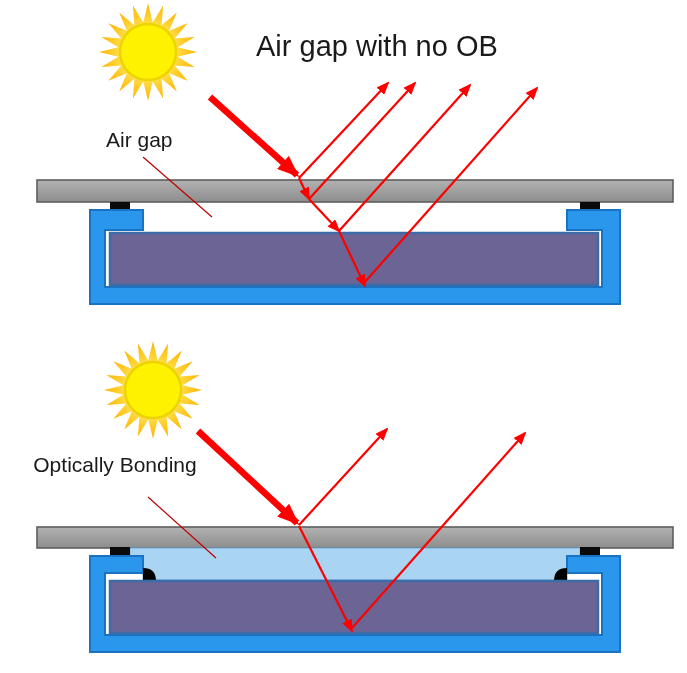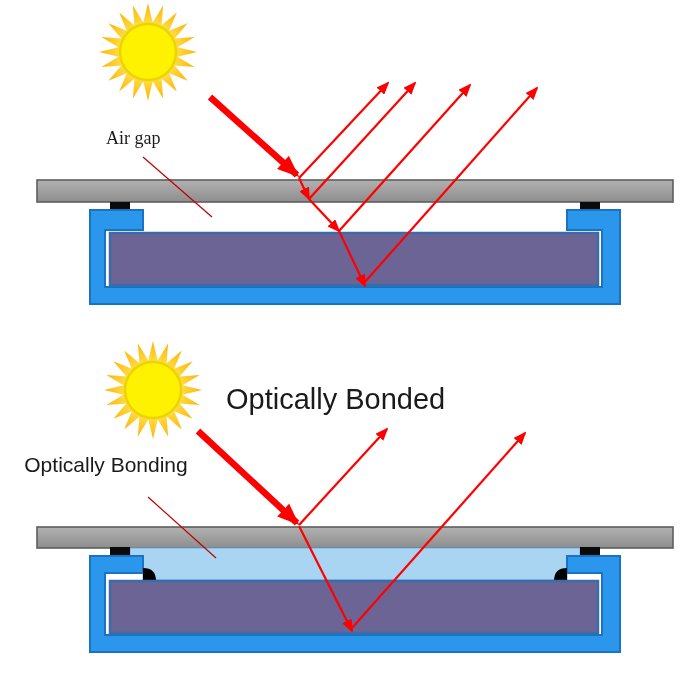--- a/index.html
+++ b/index.html
@@ -11,21 +11,21 @@
     overflow:hidden;
   }
   .diagram-svg{position:absolute;left:0;top:0;}
   .txt{
     position:absolute;
     color:var(--c-text,#1a1a1a);
     white-space:nowrap;
     line-height:1.15;
   }
   .big-title{font-size:29px;}
-  .small-label{font-size:18px;font-family:Liberation Serif, serif;}
+  .small-label{font-size:21px;}
   .label-block{
     position:absolute;
     color:var(--c-text,#1a1a1a);
     font-size:21px;
     line-height:1.38;
     text-align:center;
   }
   .label-block span{display:block;}
 
   
@@ -103,19 +103,19 @@
       <rect class="display" x="110" y="581" width="488" height="52"></rect>
 
       <line class="ray-thick" x1="198" y1="431" x2="297" y2="523" marker-end="url(#ahBig)"></line>
       <line class="ray" x1="299" y1="525" x2="387" y2="429" marker-end="url(#ah)"></line>
       <line class="ray" x1="299" y1="526" x2="352" y2="631" marker-end="url(#ah)"></line>
       <line class="ray" x1="352" y1="628" x2="525" y2="433" marker-end="url(#ah)"></line>
       <line class="leader" x1="148" y1="497" x2="216" y2="558"></line>
     </g>
   </svg>
 
+  <div class="txt big-title" style="left:256px;top:30px;">Air gap with no OB</div>
   <div class="txt small-label" style="left:106px;top:128px;">Air gap</div>
 
-  <div class="txt big-title" style="left:226px;top:383px;">Optically Bonded</div>
-  <div class="label-block" style="left:3px;top:451px;width:206px;">
+  <div class="label-block" style="left:12px;top:451px;width:206px;">
     <span>Optically Bonding</span>
   </div>
 </div>
 
 </body></html>

